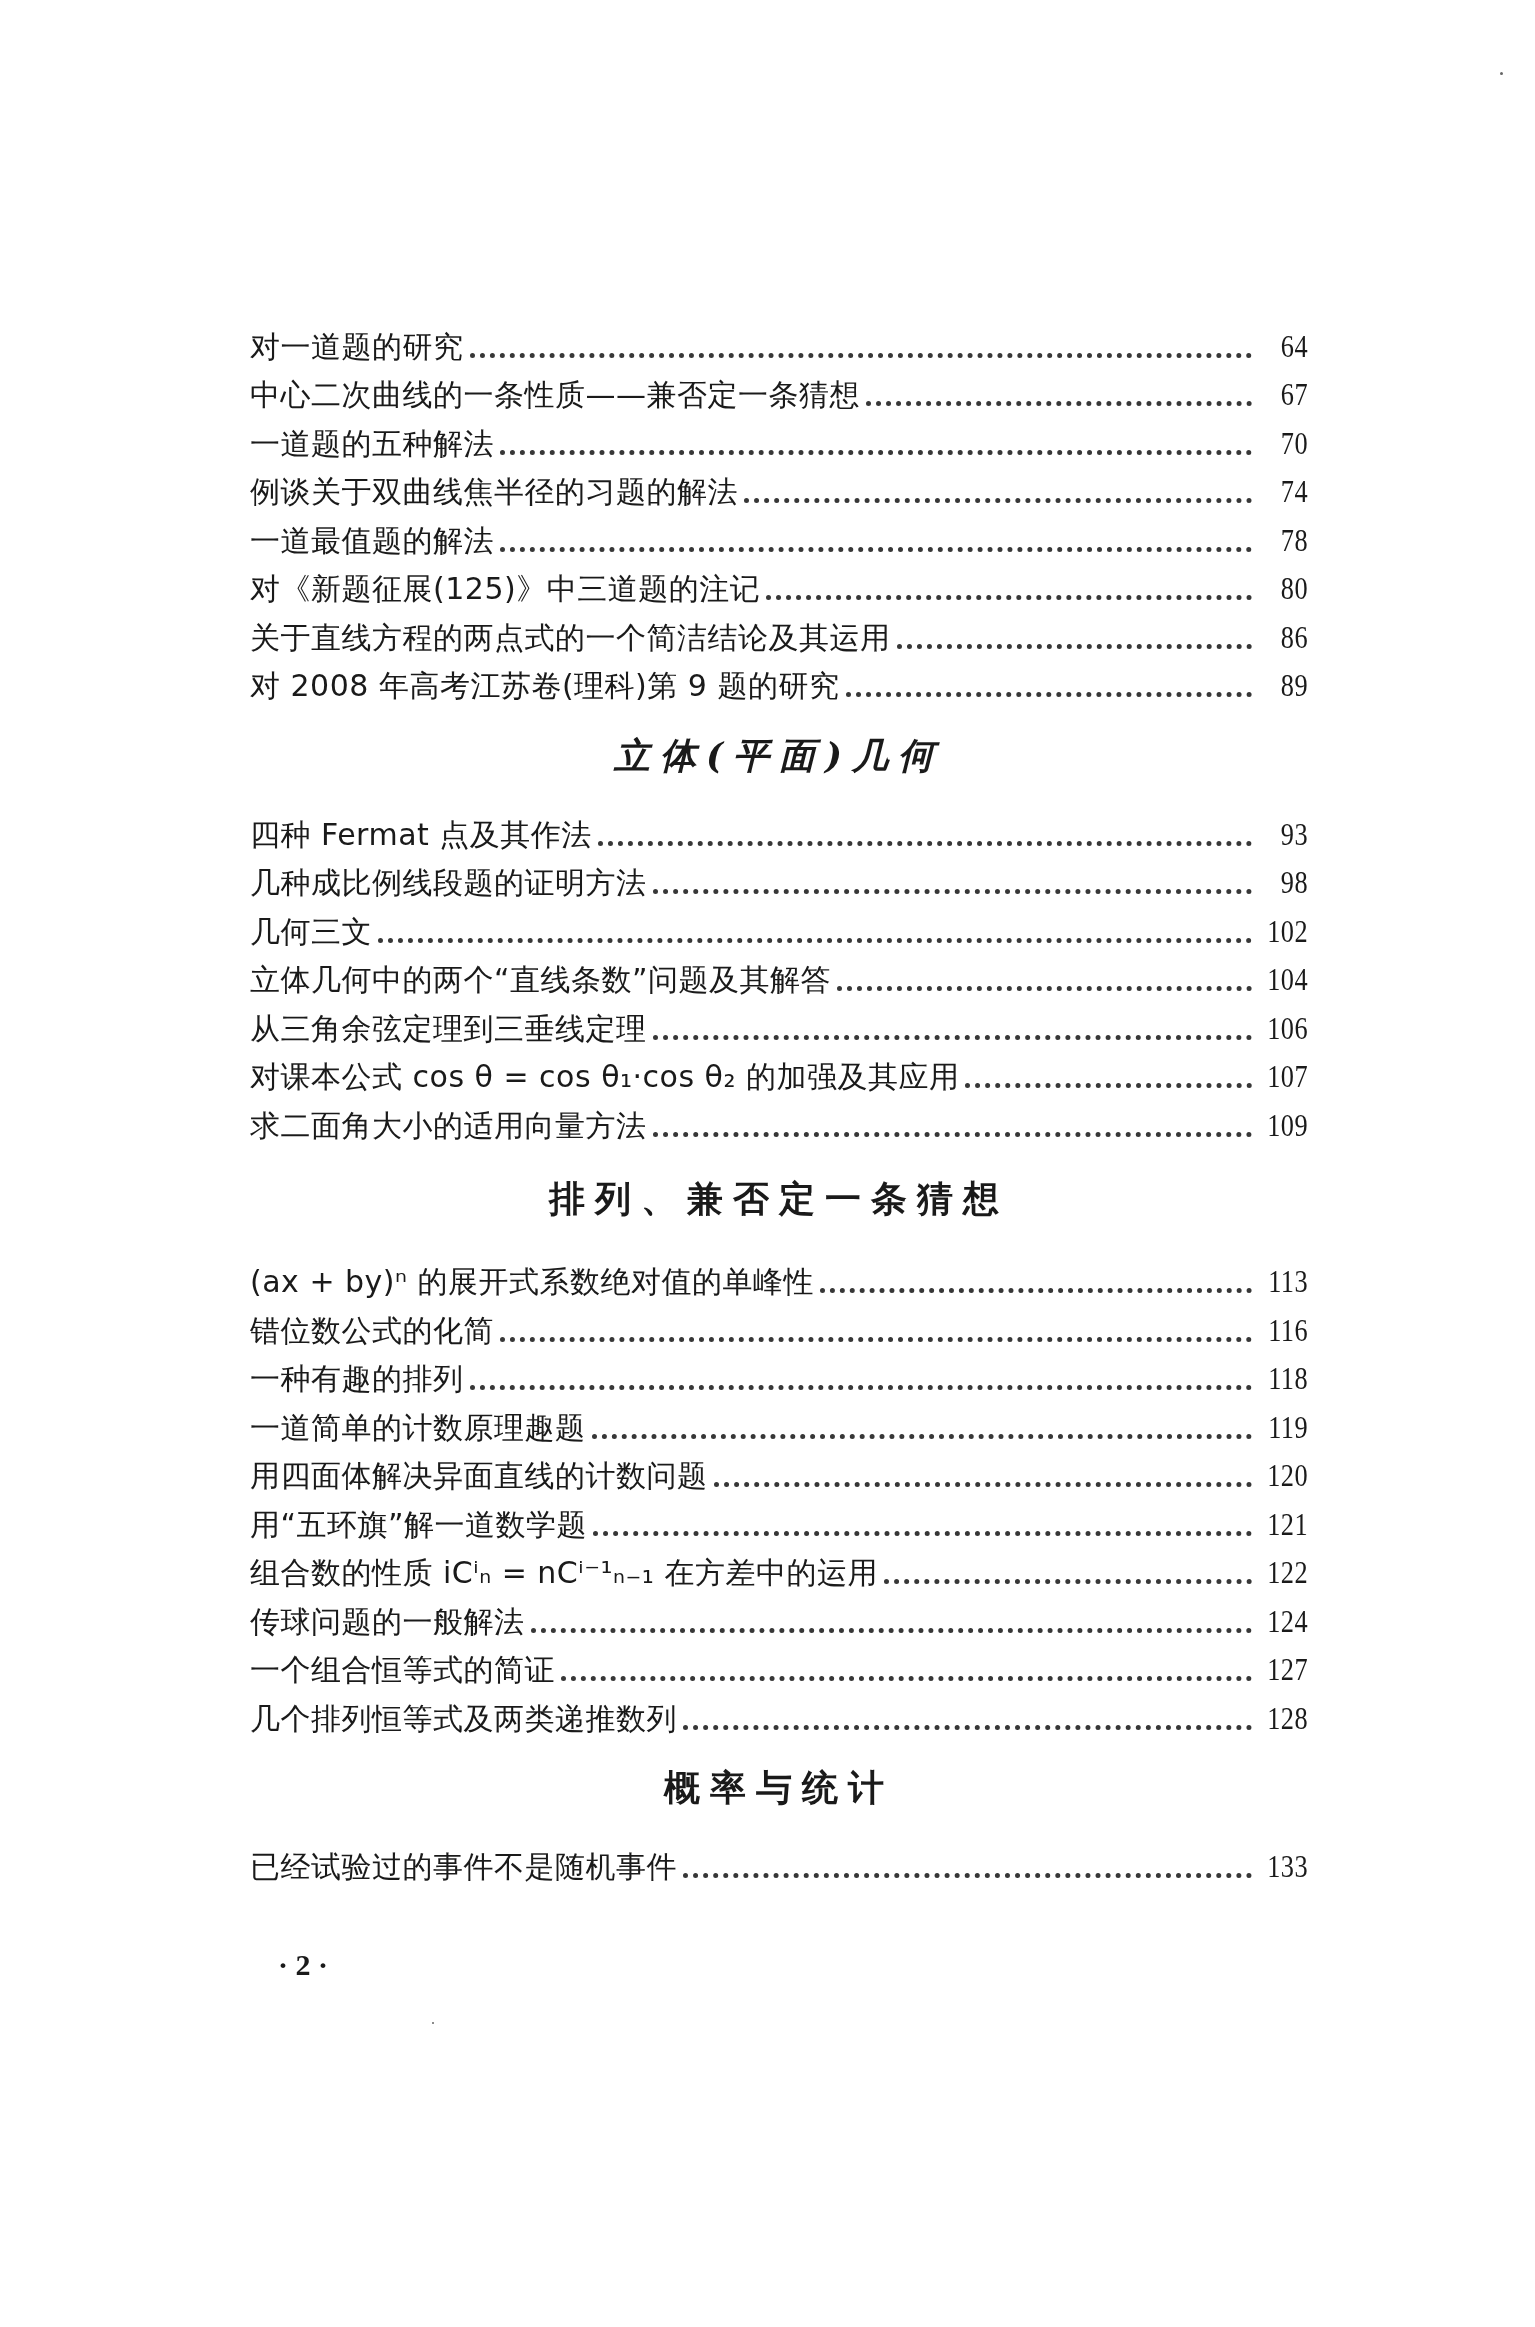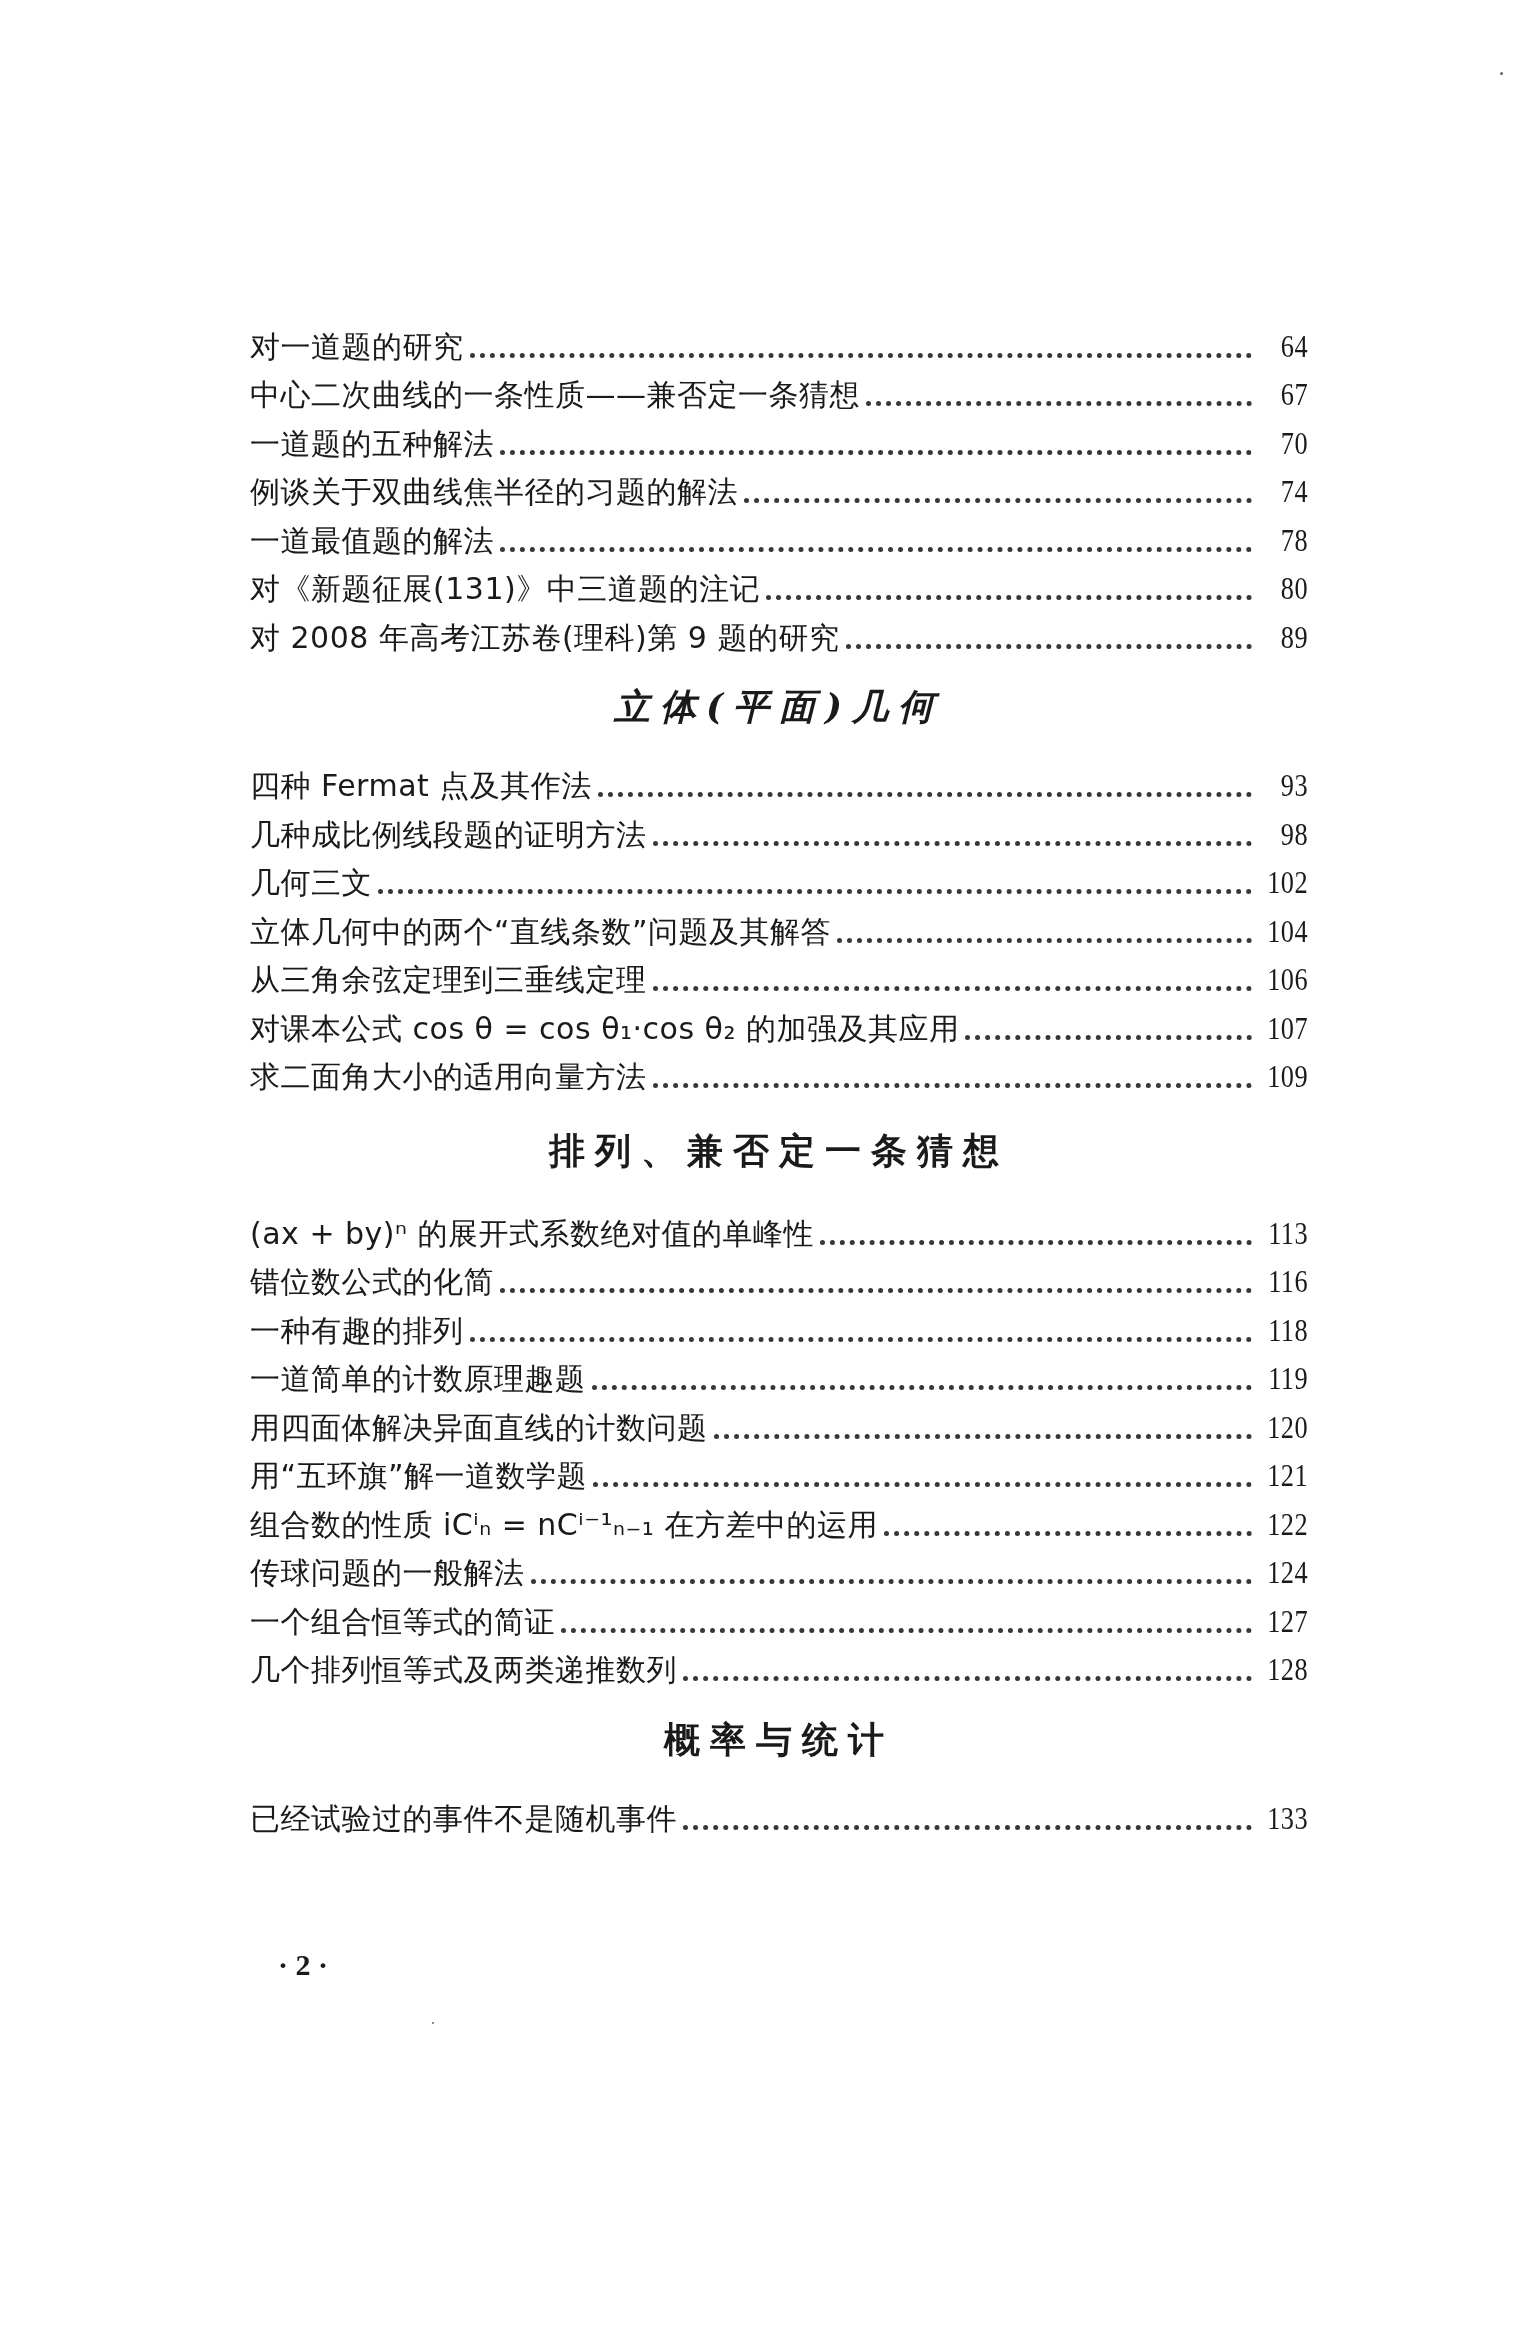--- a/index.html
+++ b/index.html
@@ -45,23 +45,28 @@
           <span class="title">例谈关于双曲线焦半径的习题的解法</span>
           <span class="leader"></span>
           <span class="page-num">74</span>
         </div>
       <div class="entry">
           <span class="title">一道最值题的解法</span>
           <span class="leader"></span>
           <span class="page-num">78</span>
         </div>
       <div class="entry">
-          <span class="title">对《新题征展(131)》中三道题的注记</span>
+          <span class="title">对《新题征展(125)》中三道题的注记</span>
           <span class="leader"></span>
           <span class="page-num">80</span>
+        </div>
+      <div class="entry">
+          <span class="title">关于直线方程的两点式的一个简洁结论及其运用</span>
+          <span class="leader"></span>
+          <span class="page-num">86</span>
         </div>
       <div class="entry">
           <span class="title">对 2008 年高考江苏卷(理科)第 9 题的研究</span>
           <span class="leader"></span>
           <span class="page-num">89</span>
         </div>
     </div>
 
     <div class="section-title" style="height:100px;padding-top:0;font-style:italic;">立体(平面)几何</div>
     <div>

